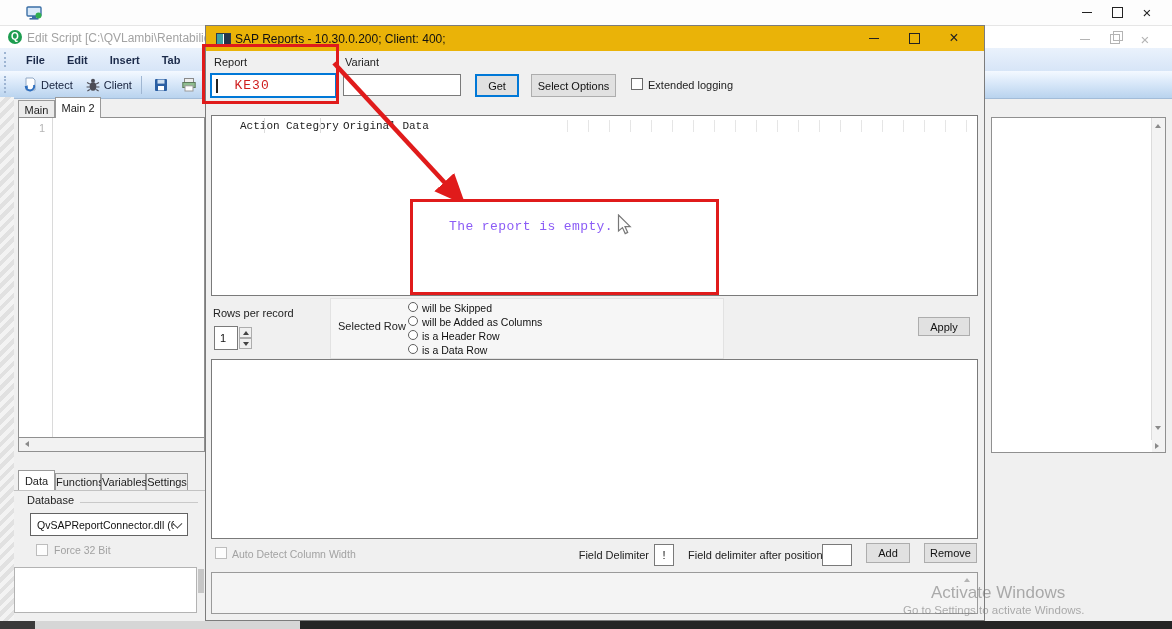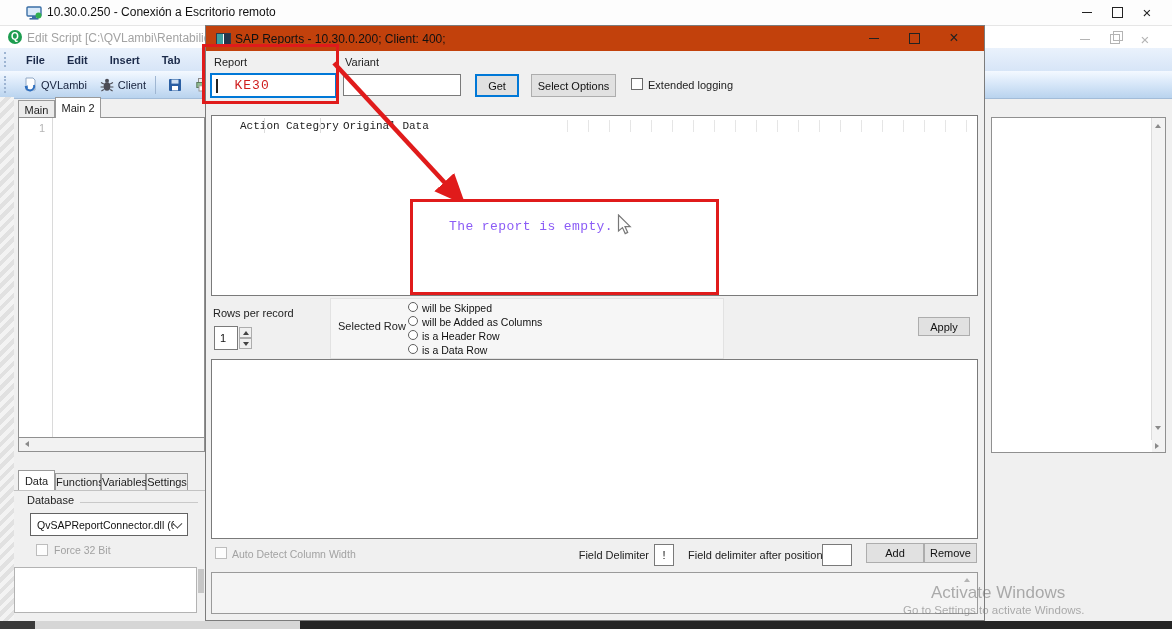--- a/index.html
+++ b/index.html
@@ -65,21 +65,21 @@
   .chev{width:6px;height:6px;border-right:1.4px solid #444;border-bottom:1.4px solid #444;transform:rotate(45deg);margin-top:-3px;}
   .checkbox{width:12px;height:12px;background:#fdfdfd;border:1px solid #6a6a6a;box-sizing:border-box;}
   .checkbox.disabled{border-color:#bdbdbd;}
   .listbox{left:14px;top:542px;width:183px;height:46px;background:#fff;border:1px solid #b3b3b3;box-sizing:border-box;}
   .thumb{left:198px;top:544px;width:6px;height:24px;background:#c6c6c6;}
   .left-hatch{left:0;top:72px;width:14px;height:524px;
       background:repeating-linear-gradient(135deg,#f3f3f3 0 4px,#e1e1e1 4px 8px);}
 
   
   .dialog{left:205px;top:25px;width:780px;height:596px;background:#f0f0f0;border:1px solid #7c7c7c;box-sizing:border-box;z-index:10;}
-  .dlg-titlebar{left:0;top:0;width:778px;height:25px;background:#c2410c;}
+  .dlg-titlebar{left:0;top:0;width:778px;height:25px;background:#eab308;}
   .dlg-icon{left:10px;top:7px;width:13px;height:11px;background:linear-gradient(90deg,#3f9f9f 0 45%,#fff 45% 55%,#26364a 55% 100%);border:1px solid #2c3c50;}
   .dlg-title{left:29px;top:6px;font-size:12px;color:#111;white-space:nowrap;}
   .dlg-ctls{left:648px;top:2px;display:flex;}
   .dlg-ctls .wctl{width:40px;}
   .field{background:#fff;border:1px solid #7a7a7a;box-sizing:border-box;font-size:11px;color:#111;}
   .btn{background:#e1e1e1;border:1px solid #adadad;box-sizing:border-box;font-size:11px;color:#111;
        display:flex;align-items:center;justify-content:center;}
   .btn.primary{border:2px solid #0078d7;}
   .grid{left:5px;top:89px;width:767px;height:181px;background:#fff;border:1px solid #7a7a7a;box-sizing:border-box;}
   .grid-h{position:absolute;top:4px;font-size:11px;color:#222;}
@@ -115,21 +115,20 @@
 
 <div class="screen">
 
   <div class="abs remote-bar">
     <svg class="abs" style="left:26px;top:5px" width="16" height="16">
       <rect x="1" y="2" width="14" height="9" rx="1" fill="#d9e9f9" stroke="#3a6ea5" stroke-width="1.4"></rect>
       <rect x="6" y="11" width="4" height="2" fill="#3a6ea5"></rect>
       <rect x="3.5" y="13" width="9" height="1.6" fill="#3a6ea5"></rect>
       <circle cx="12.5" cy="10.5" r="3" fill="#2fae4e"></circle>
     </svg>
-    <div class="abs remote-title">10.30.0.250 - Conexión a Escritorio remoto</div>
     <div class="abs" style="left:1072px;top:2px;display:flex">
       <div class="wctl">
           <span class="glyph-min"></span>
         </div>
       <div class="wctl">
           <span class="glyph-max"></span>
         </div>
       <div class="wctl">
           <span class="glyph-close">×</span>
         </div>
@@ -164,21 +163,21 @@
     </div>
 
     <div class="abs ed-toolbar">
       <span class="grip" style="height:17px"></span>
       <span class="tb-btn">
         <svg class="icon16" viewBox="0 0 16 16">
           <path d="M4 1h7l2 2v10H4z" fill="#fefefe" stroke="#92a8c4" stroke-width="1"></path>
           <path d="M12 8a4.2 4.2 0 1 1-8.2 1" stroke="#2f6fbe" stroke-width="2" fill="none"></path>
           <path d="M5.6 8.2 2.6 9.8l3.4 1.6z" fill="#2f6fbe"></path>
         </svg>
-        <span>QVLambi</span>
+        <span>Detect</span>
       </span>
       <span class="tb-btn">
         <svg class="icon16" viewBox="0 0 16 16">
           <ellipse cx="8" cy="9.5" rx="3.4" ry="4.2" fill="#4c4c55"></ellipse>
           <circle cx="8" cy="3.8" r="2" fill="#4c4c55"></circle>
           <path d="M4.8 7 2 5.4M4.8 10H1.6M4.8 12.5 2.4 14M11.2 7 14 5.4M11.2 10h3.2M11.2 12.5 13.6 14" stroke="#4c4c55" stroke-width="1.1"></path>
         </svg>
         <span>Client</span>
       </span>
       <span class="tb-sep"></span>
@@ -312,21 +311,21 @@
     <div class="abs btn" style="left:712px;top:291px;width:52px;height:19px">Apply</div>
 
     <div class="abs bigpanel"></div>
 
     <div class="abs checkbox disabled" style="left:9px;top:521px"></div>
     <div class="abs dis-lbl" style="left:26px;top:522px">Auto Detect Column Width</div>
     <div class="abs lbl" style="left:350px;top:523px;width:93px;text-align:right">Field Delimiter</div>
     <div class="abs field" style="left:448px;top:518px;width:20px;height:22px;display:flex;align-items:center;justify-content:center">!</div>
     <div class="abs lbl" style="left:482px;top:523px">Field delimiter after position</div>
     <div class="abs field" style="left:616px;top:518px;width:30px;height:22px"></div>
-    <div class="abs btn" style="left:660px;top:517px;width:58px;height:20px">Add</div>
+    <div class="abs btn" style="left:660px;top:517px;width:44px;height:20px">Add</div>
     <div class="abs btn" style="left:718px;top:517px;width:53px;height:20px">Remove</div>
 
     <div class="abs bot-panel">
       <span class="tri tri-up abs" style="left:752px;top:5px;opacity:.6"></span>
     </div>
   </div>
 
   <div class="abs ann ann-rect"></div>
   <svg class="abs ann" style="left:320px;top:56px" width="165" height="160">
     <defs>

